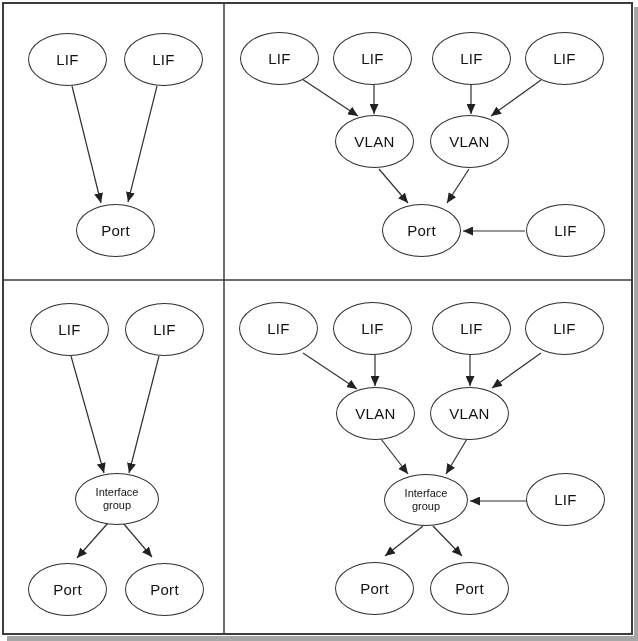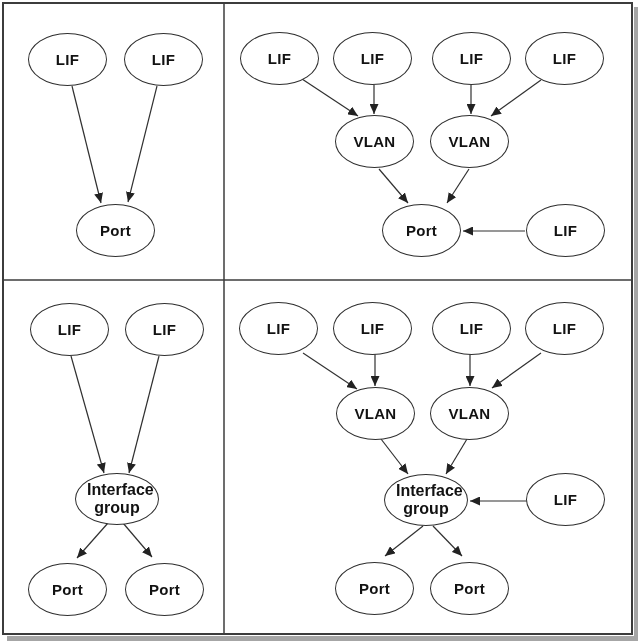--- a/index.html
+++ b/index.html
@@ -10,23 +10,22 @@
   .node{
     position:absolute;
     width:79px;height:53px;
     border:1.5px solid #2f2f2f;
     border-radius:50%;
     background:#ffffff;
     display:flex;align-items:center;justify-content:center;
     font-size:15px;color:#121212;letter-spacing:0.3px;
     box-sizing:border-box;
     text-align:center;
-    font-weight:bold;
   }
-  .node.ifgrp{width:84px;height:52px;font-size:16px;line-height:1.15;letter-spacing:0;}
+  .node.ifgrp{width:84px;height:52px;font-size:11px;line-height:1.15;letter-spacing:0;}
   .node .lbl{display:block;}
   .node.ifgrp .lbl{width:60px;}
 </style>
 </head>
 <body>
 
 <div class="stage">
 
   <svg class="layer" width="638" height="641" viewBox="0 0 638 641">
     <defs>

